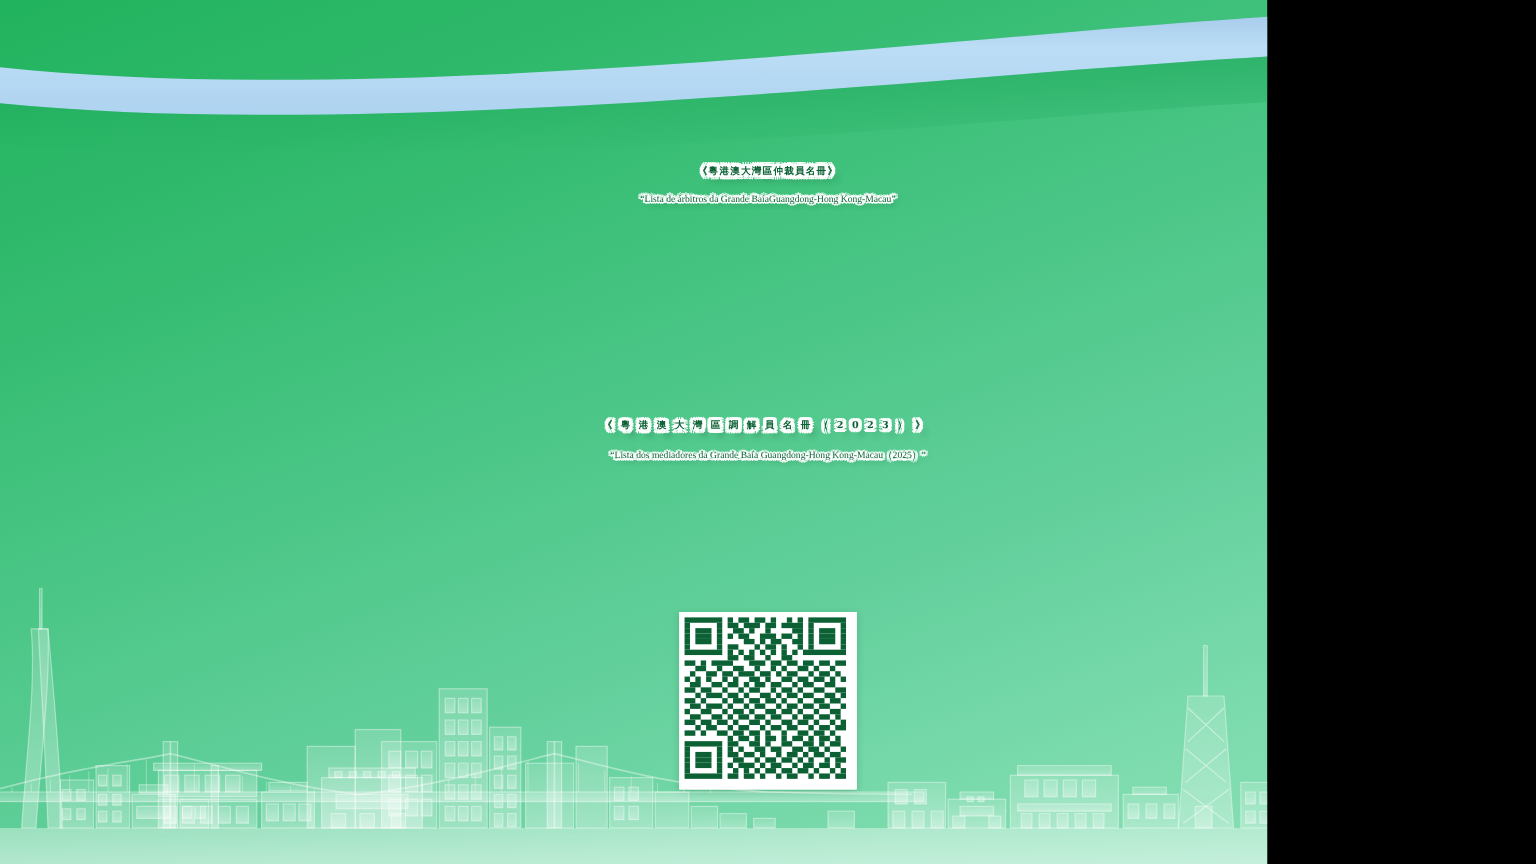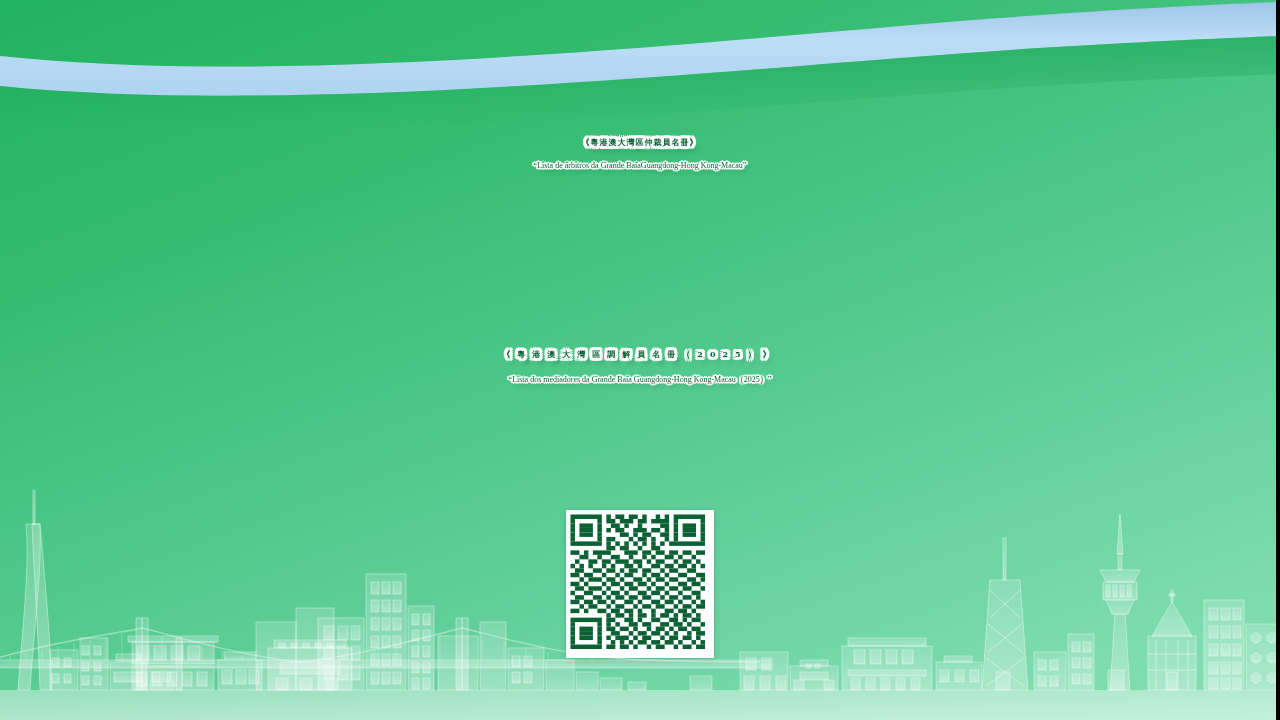--- a/index.html
+++ b/index.html
@@ -2,21 +2,21 @@
 <html><head>
 <meta charset="utf-8">
 <style>
   html, body {
     margin: 0;
     padding: 0;
     background: #000;
   }
   #poster {
     position: relative;
-    width: 1276px;
+    width: 1056px;
     height: 720px;
     overflow: hidden;
     font-family: "Liberation Serif", "DejaVu Serif", serif;
     background: linear-gradient(160deg, #22b35e 0%, #2eb96a 18%, #46c482 42%, #63d09c 68%, #7cdbad 88%, #86dfb4 100%);
   }
 
   
   .wave-layer {
     position: absolute;
     left: 0; top: 0;
@@ -123,21 +123,21 @@
   </svg>
 
   <div class="content">
 
     <div class="title-block" id="block-arbitros">
       <div class="cjk-title" id="cjk-arbitros" style="font-size: 8px;">《粵港澳大灣區仲裁員名冊》</div>
       <div class="latin-sub" id="latin-arbitros" style="font-size: 8px;">“Lista de árbitros da Grande BaíaGuangdong-Hong Kong-Macau”</div>
     </div>
 
     <div class="title-block" id="block-mediadores">
-      <div class="cjk-title" id="cjk-mediadores" style="font-size: 8px;">《粵港澳大灣區調解員名冊（2025）》</div>
+      <div class="cjk-title" id="cjk-mediadores" style="font-size: 8px;">《粵港澳大灣區調解員名冊（2023）》</div>
       <div class="latin-sub" id="latin-mediadores" style="font-size: 8px;">“Lista dos mediadores da Grande Baía Guangdong-Hong Kong-Macau（2025）”</div>
     </div>
 
     <div id="qr-code">
         <svg width="148" height="148" viewBox="0 0 33 33">
           <rect width="33" height="33" fill="#ffffff"></rect>
           <g fill="#0b6134">
             <rect x="1" y="1" width="7" height="1"></rect>
             <rect x="9" y="1" width="1" height="1"></rect>
             <rect x="11" y="1" width="2" height="1"></rect>

